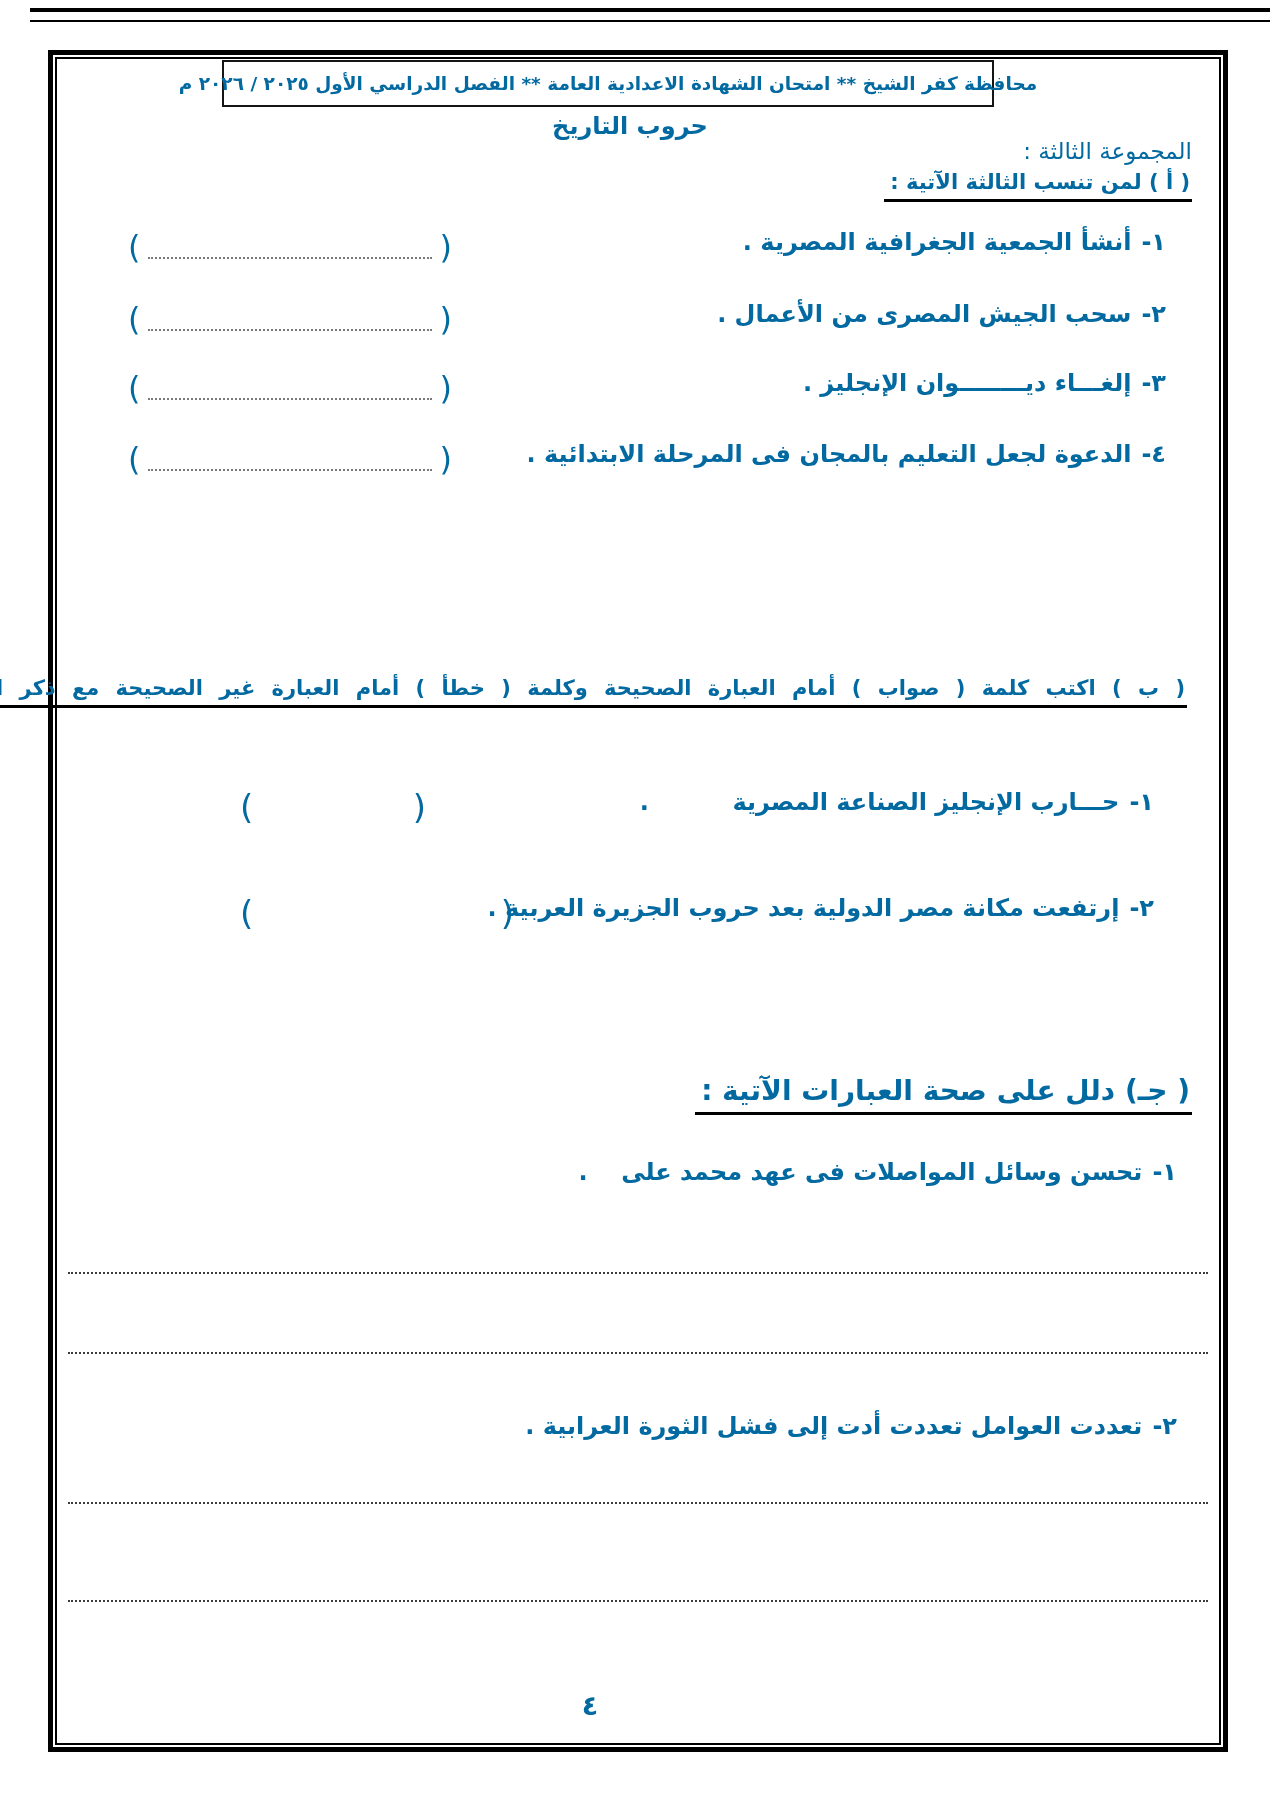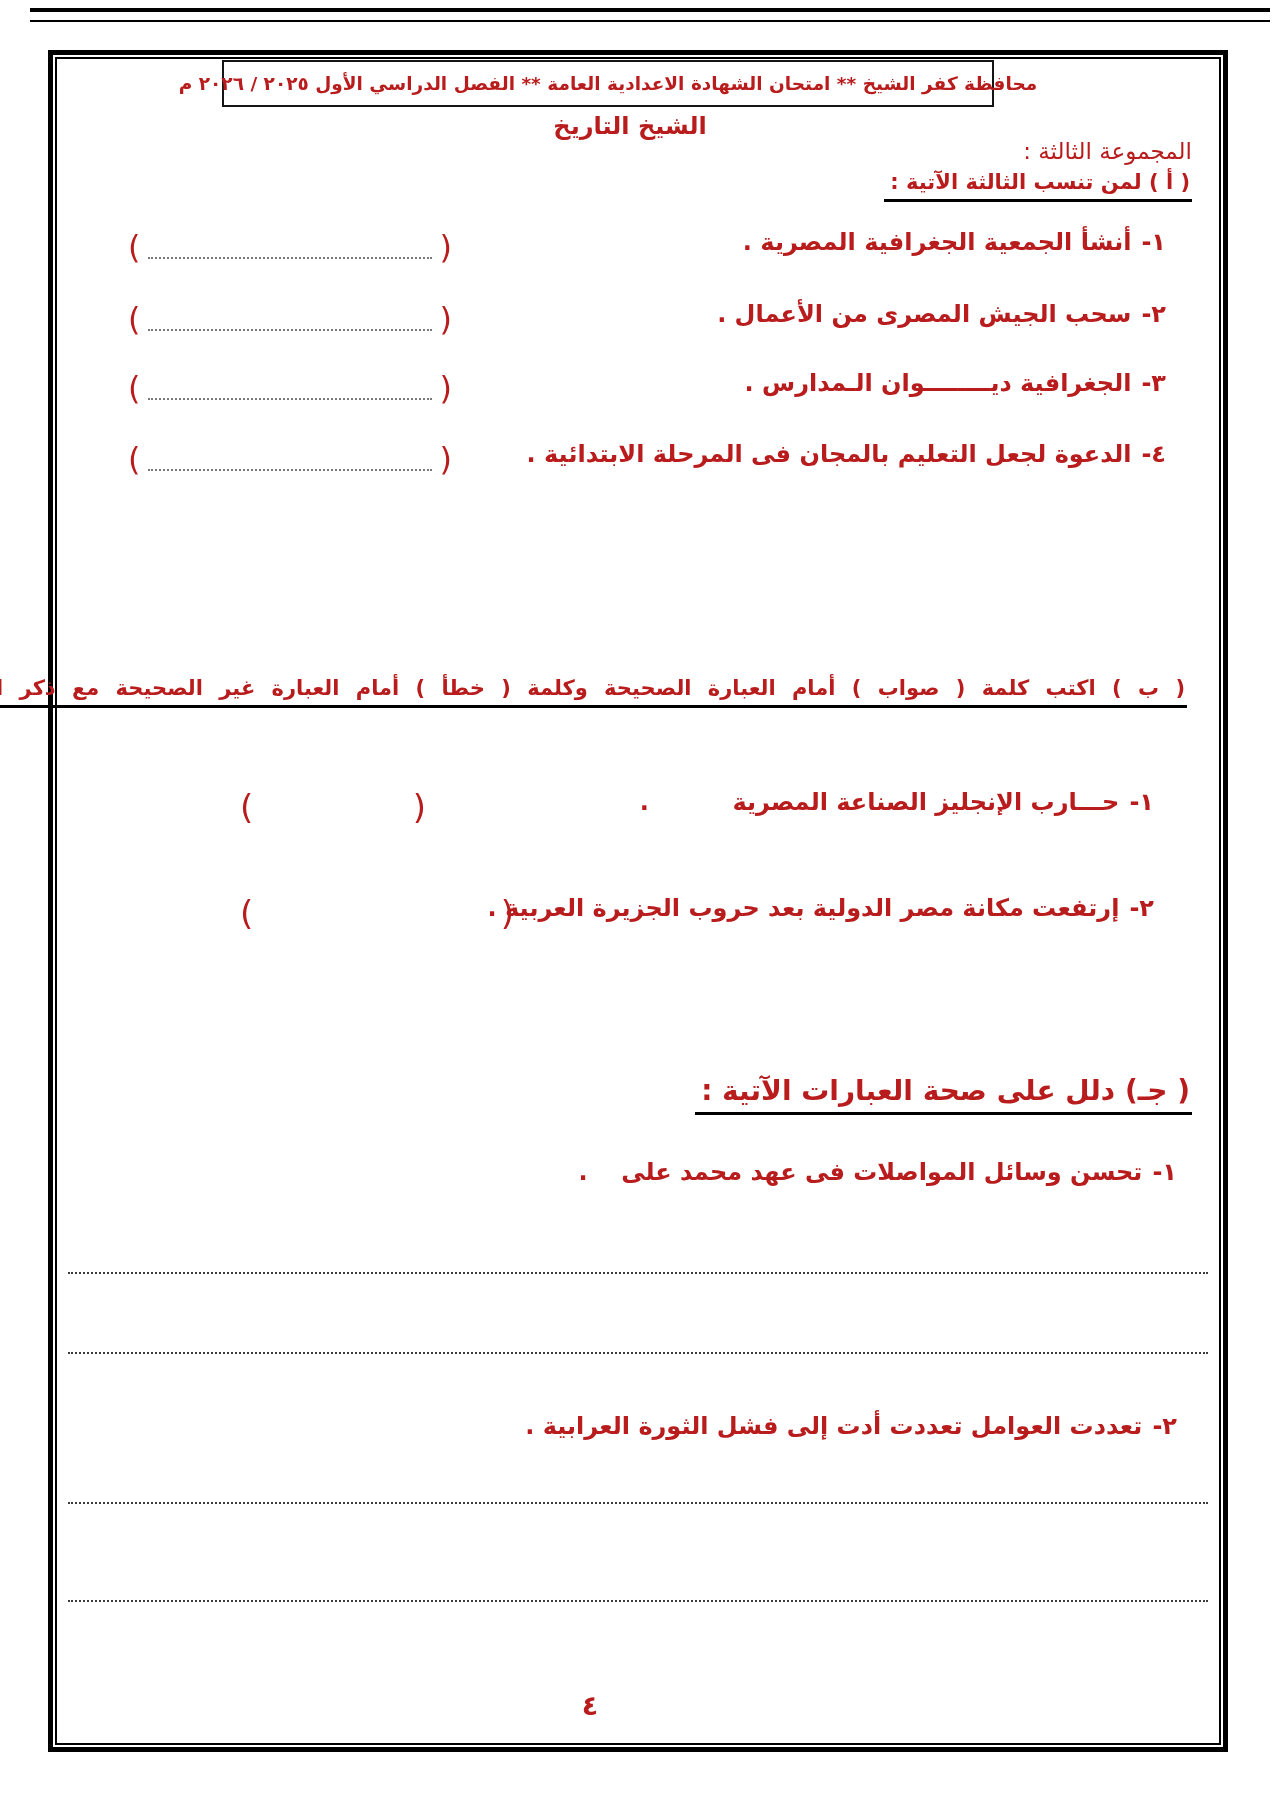--- a/index.html
+++ b/index.html
@@ -1,21 +1,21 @@
 <!DOCTYPE html>
 <html lang="ar" dir="rtl"><head>
 <meta charset="utf-8">
 <style>
   html,body{margin:0;padding:0;background:#ffffff;}
   .page{
     position:relative;
     width:1272px;height:1800px;
     background:#ffffff;
     font-family:"DejaVu Sans", sans-serif;
-    color:#b91c1c;
+    color:#0369a1;
     direction:rtl;
     overflow:hidden;
   }
   .abs{position:absolute;}
   
   .top-rule{
     left:30px;top:8px;width:1240px;height:8px;
     border-top:4px solid #000;border-bottom:2px solid #000;
   }
   
@@ -84,21 +84,21 @@
   <div class="abs top-rule"></div>
 
   <div class="abs frame">
     <div class="frame-inner"></div>
   </div>
 
   <div class="abs header-box">
     <span>محافظة كفر الشيخ ** امتحان الشهادة الاعدادية العامة ** الفصل الدراسي الأول  ٢٠٢٥ / ٢٠٢٦ م</span>
   </div>
 
-  <div class="abs subject-title">الشيخ التاريخ</div>
+  <div class="abs subject-title">حروب التاريخ</div>
 
   <div class="abs group-title">المجموعة الثالثة :</div>
 
   <div class="abs sec-heading heading-a">( أ ) لمن تنسب الثالثة الآتية  :</div>
 
   <div class="abs q-row" style="top:228px;right:106px;">
     <span class="q-num">١-</span>
     <span class="q-text">أنشأ الجمعية الجغرافية المصرية .</span>
   </div>
   <div class="abs ans-dotted" style="top:224px;left:128px;width:324px;">
@@ -112,21 +112,21 @@
     <span class="q-text">سحب الجيش المصرى من الأعمال .</span>
   </div>
   <div class="abs ans-dotted" style="top:296px;left:128px;width:324px;">
     <span class="paren">(</span>
     <span class="dotfill"></span>
     <span class="paren">)</span>
   </div>
 
   <div class="abs q-row" style="top:369px;right:106px;">
     <span class="q-num">٣-</span>
-    <span class="q-text">الجغرافية ديــــــــوان الـمدارس .</span>
+    <span class="q-text">إلغـــاء ديــــــــوان الإنجليز .</span>
   </div>
   <div class="abs ans-dotted" style="top:365px;left:128px;width:324px;">
     <span class="paren">(</span>
     <span class="dotfill"></span>
     <span class="paren">)</span>
   </div>
 
   <div class="abs q-row" style="top:440px;right:106px;">
     <span class="q-num">٤-</span>
     <span class="q-text">الدعوة لجعل التعليم بالمجان فى المرحلة الابتدائية .</span>

